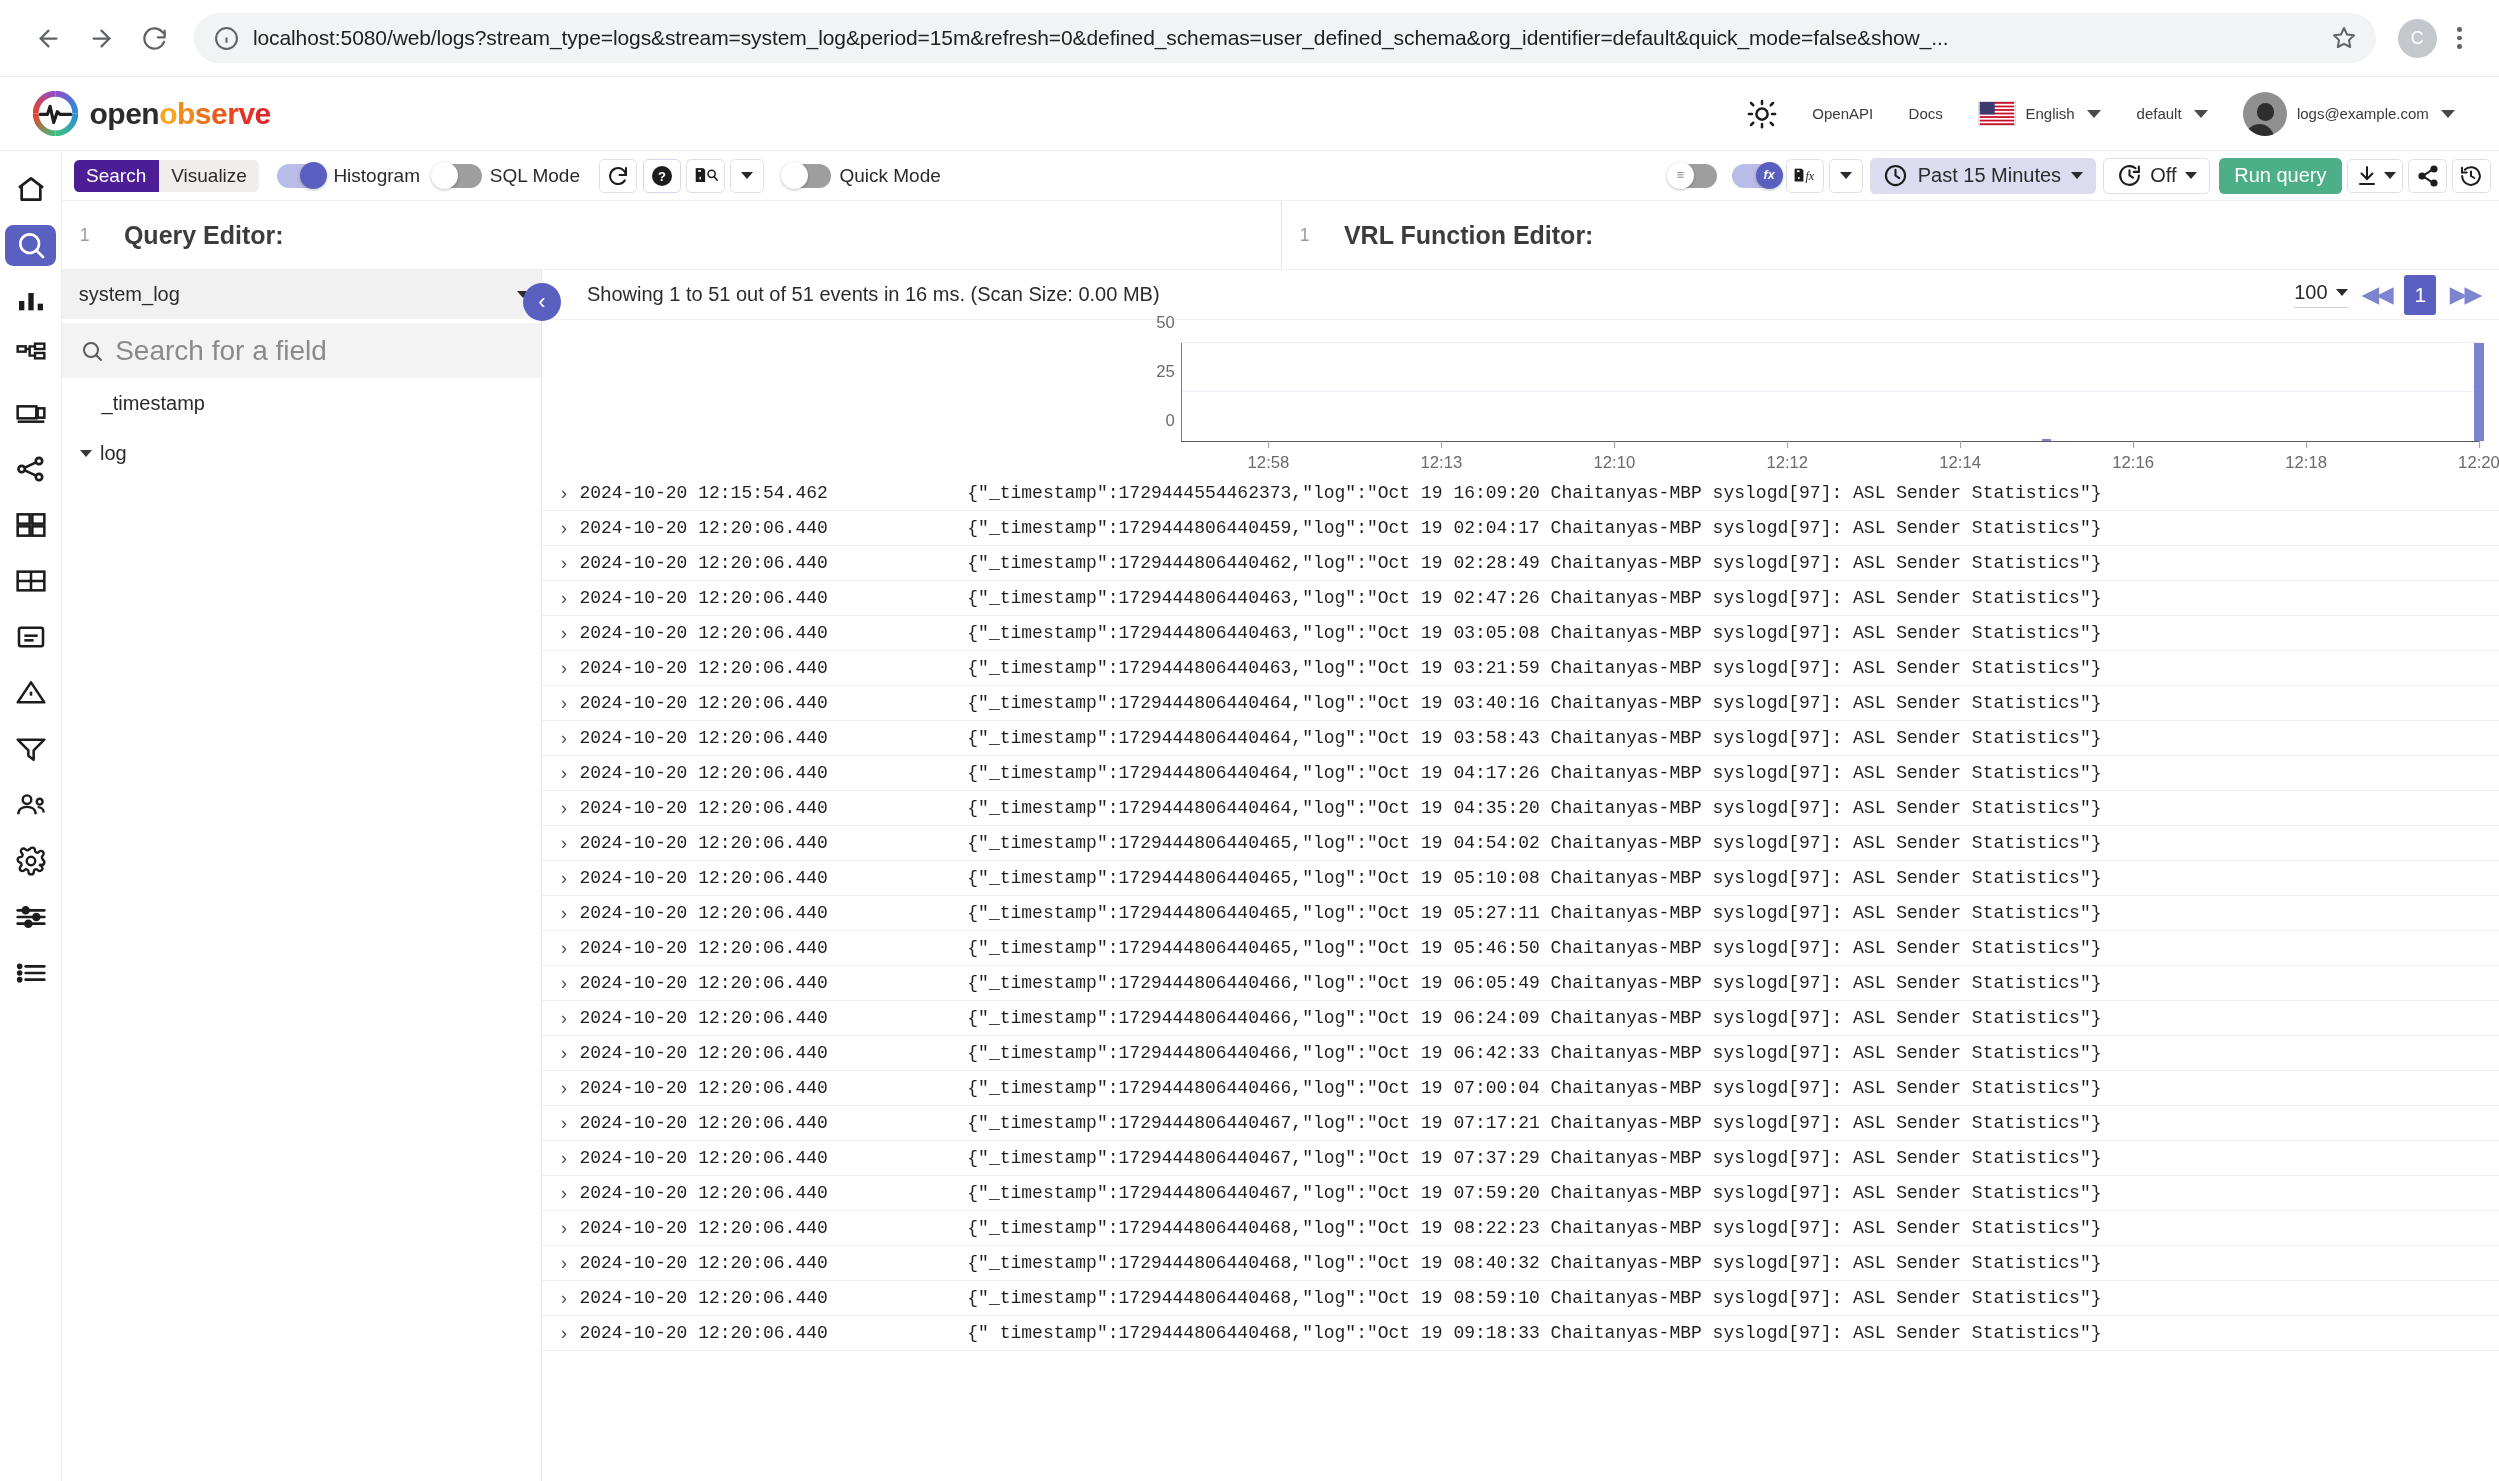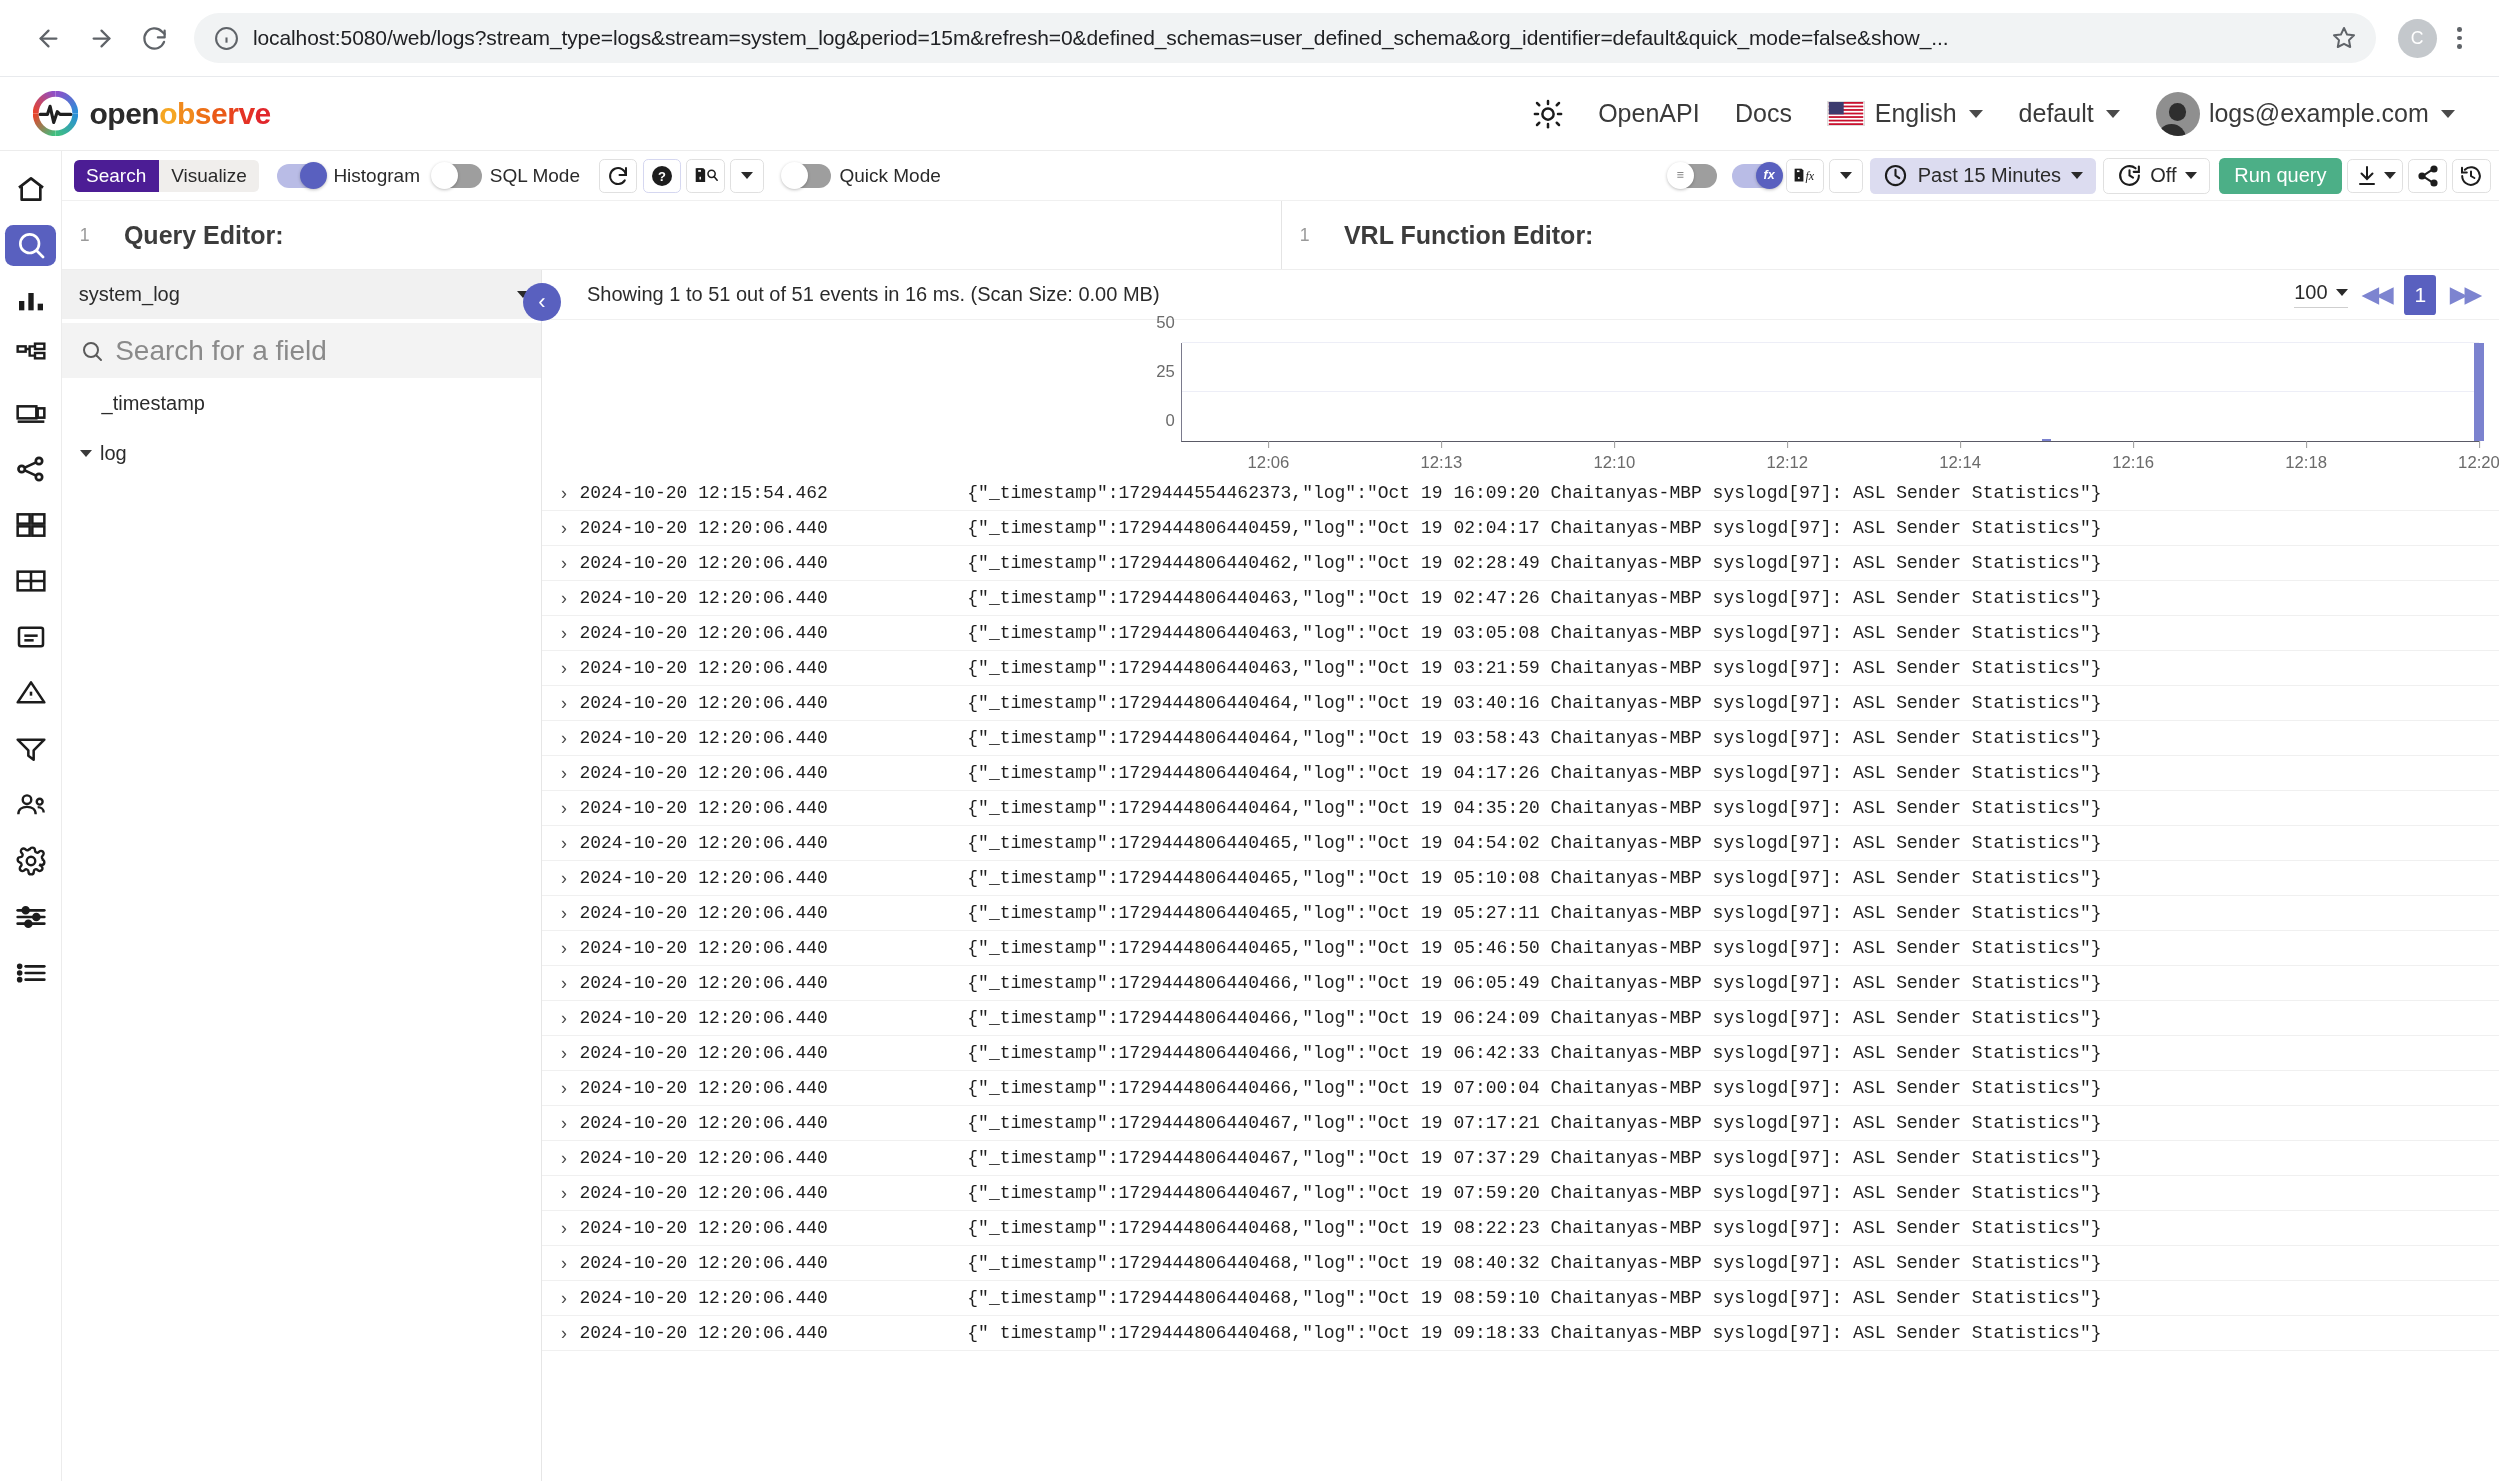--- a/index.html
+++ b/index.html
@@ -81,21 +81,21 @@
   .logo-text .o1 { color: #f5a623; }
   .logo-text .o2 { color: #f08a1d; }
   .logo-text .o3 { color: #ed7117; }
   .logo-text .o4 { color: #ea5a18; }
   .logo-text .o5 { color: #e8441e; }
   .logo-text .o6 { color: #e43225; }
   .logo-text .o7 { color: #e1262b; }
   .header-spacer { flex: 1 1 auto; }
   .hdr-item {
     display: flex; align-items: center; gap: 9.4px;
-    font-size: 25px; color: #3a3a3a;
+    font-size: 15px; color: #3a3a3a;
     padding: 0 17.7px; height: 50px;
   }
   .hdr-icon { width: 30px; height: 30px; }
   .flag { width: 38px; height: 25px; flex: 0 0 auto; border: 0.5px solid #ddd; }
   .caret { width: 0; height: 0; border-left: 7.8px solid transparent; border-right: 7.8px solid transparent; border-top: 8.9px solid #4a4a4a; margin-left: 3.1px; }
   .avatar-lg {
     width: 44px; height: 44px; border-radius: 50%;
     background: #8f8f8f; display:flex; align-items:flex-end; justify-content:center;
     overflow:hidden; flex: 0 0 auto;
   }
@@ -683,21 +683,21 @@
               <div class="gridline" style="bottom:100%"></div>
               <div class="gridline" style="bottom:50%"></div>
               <span class="y-label" style="bottom:100%">50</span>
               <span class="y-label" style="bottom:50%">25</span>
               <span class="y-label" style="bottom:0%">0</span>
               <div id="bars">
                   <div class="bar" style="left: calc(66.6667% - 4.7px); width: 9.4px; height: 2%; background: rgb(123, 130, 207);"></div>
                   <div class="bar" style="left: calc(100% - 4.7px); width: 9.4px; height: 100%; background: rgb(123, 130, 207);"></div>
                 </div>
               <div id="xticks">
-                  <span class="x-tick" style="left: 6.66667%;">12:06</span>
+                  <span class="x-tick" style="left: 6.66667%;">12:58</span>
                   <span class="x-tick" style="left: 20%;">12:13</span>
                   <span class="x-tick" style="left: 33.3333%;">12:10</span>
                   <span class="x-tick" style="left: 46.6667%;">12:12</span>
                   <span class="x-tick" style="left: 60%;">12:14</span>
                   <span class="x-tick" style="left: 73.3333%;">12:16</span>
                   <span class="x-tick" style="left: 86.6667%;">12:18</span>
                   <span class="x-tick" style="left: 100%;">12:20</span>
                 </div>
             </div>
           </div>

